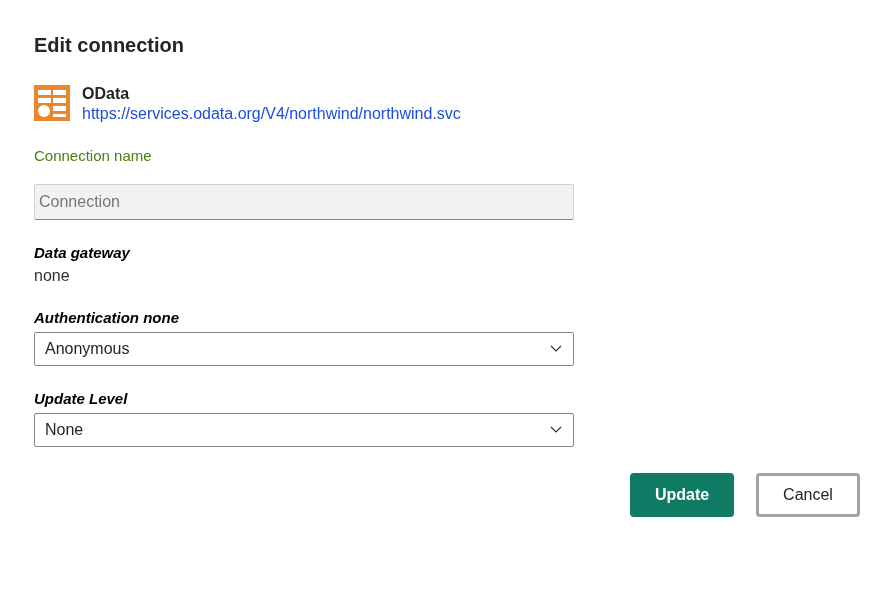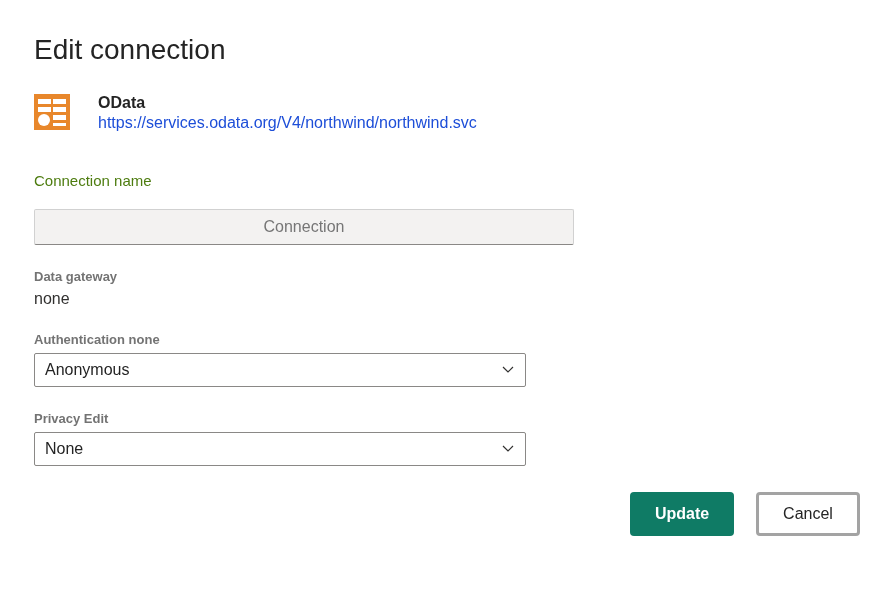--- a/index.html
+++ b/index.html
@@ -9,30 +9,30 @@
     }
     body {
       font-family: 'Segoe UI', Tahoma, Geneva, Verdana, sans-serif;
       background: #ffffff;
       padding: 34px;
       color: #323130;
       width: 895px;
       height: 592px;
     }
     .page-title {
-      font-size: 28px;
-      font-weight: 400;
+      font-size: 20px;
+      font-weight: 700;
       color: #242424;
       margin-bottom: 28px;
     }
     .connector-row {
       display: flex;
       align-items: flex-start;
-      gap: 28px;
-      margin-bottom: 40px;
+      gap: 12px;
+      margin-bottom: 24px;
     }
     .connector-icon {
       width: 36px;
       height: 36px;
       flex-shrink: 0;
     }
     .connector-text-group {
       display: flex;
       flex-direction: column;
       gap: 2px;
@@ -46,50 +46,50 @@
       font-size: 16px;
       color: #1d4ed8;
     }
     .field-label {
       font-size: 15px;
       font-weight: 400;
       color: #4d7c0f;
       margin-bottom: 20px;
     }
     .field-label-strong {
-      font-size: 13px;
+      font-size: 15px;
       font-weight: 600;
-      color: #737373;
+      color: #000000;
       margin-bottom: 6px;
+      font-style: italic;
     }
     .text-input {
       width: 540px;
       height: 36px;
       padding: 0 4px;
       font-size: 16px;
       color: #323130;
       background: #f3f2f1;
       border: 1px solid #d1d1d1;
       border-bottom: 1px solid #8a8886;
       border-radius: 2px;
       outline: none;
-      text-align: center;
     }
     .text-input::placeholder {
       color: #767676;
     }
     .field-block {
       margin-bottom: 24px;
     }
     .static-value {
       font-size: 16px;
       color: #323130;
     }
     .dropdown {
-      width: 492px;
+      width: 540px;
       height: 34px;
       border: 1px solid #8a8886;
       border-radius: 2px;
       background: #ffffff;
       display: flex;
       align-items: center;
       justify-content: space-between;
       padding: 0 10px;
       cursor: pointer;
     }
@@ -172,21 +172,21 @@
     <span class="dropdown-text">Anonymous</span>
     <span class="chevron">
       <svg width="14" height="14" viewBox="0 0 14 14">
         <path d="M2 4 L7 9 L12 4" stroke="#323130" stroke-width="1.2" fill="none"></path>
       </svg>
     </span>
   </div>
 </div>
 
 <div class="field-block">
-  <div class="field-label-strong">Privacy Edit</div>
+  <div class="field-label-strong">Update Level</div>
   <div class="dropdown">
     <span class="dropdown-text">None</span>
     <span class="chevron">
       <svg width="14" height="14" viewBox="0 0 14 14">
         <path d="M2 4 L7 9 L12 4" stroke="#323130" stroke-width="1.2" fill="none"></path>
       </svg>
     </span>
   </div>
 </div>
 

